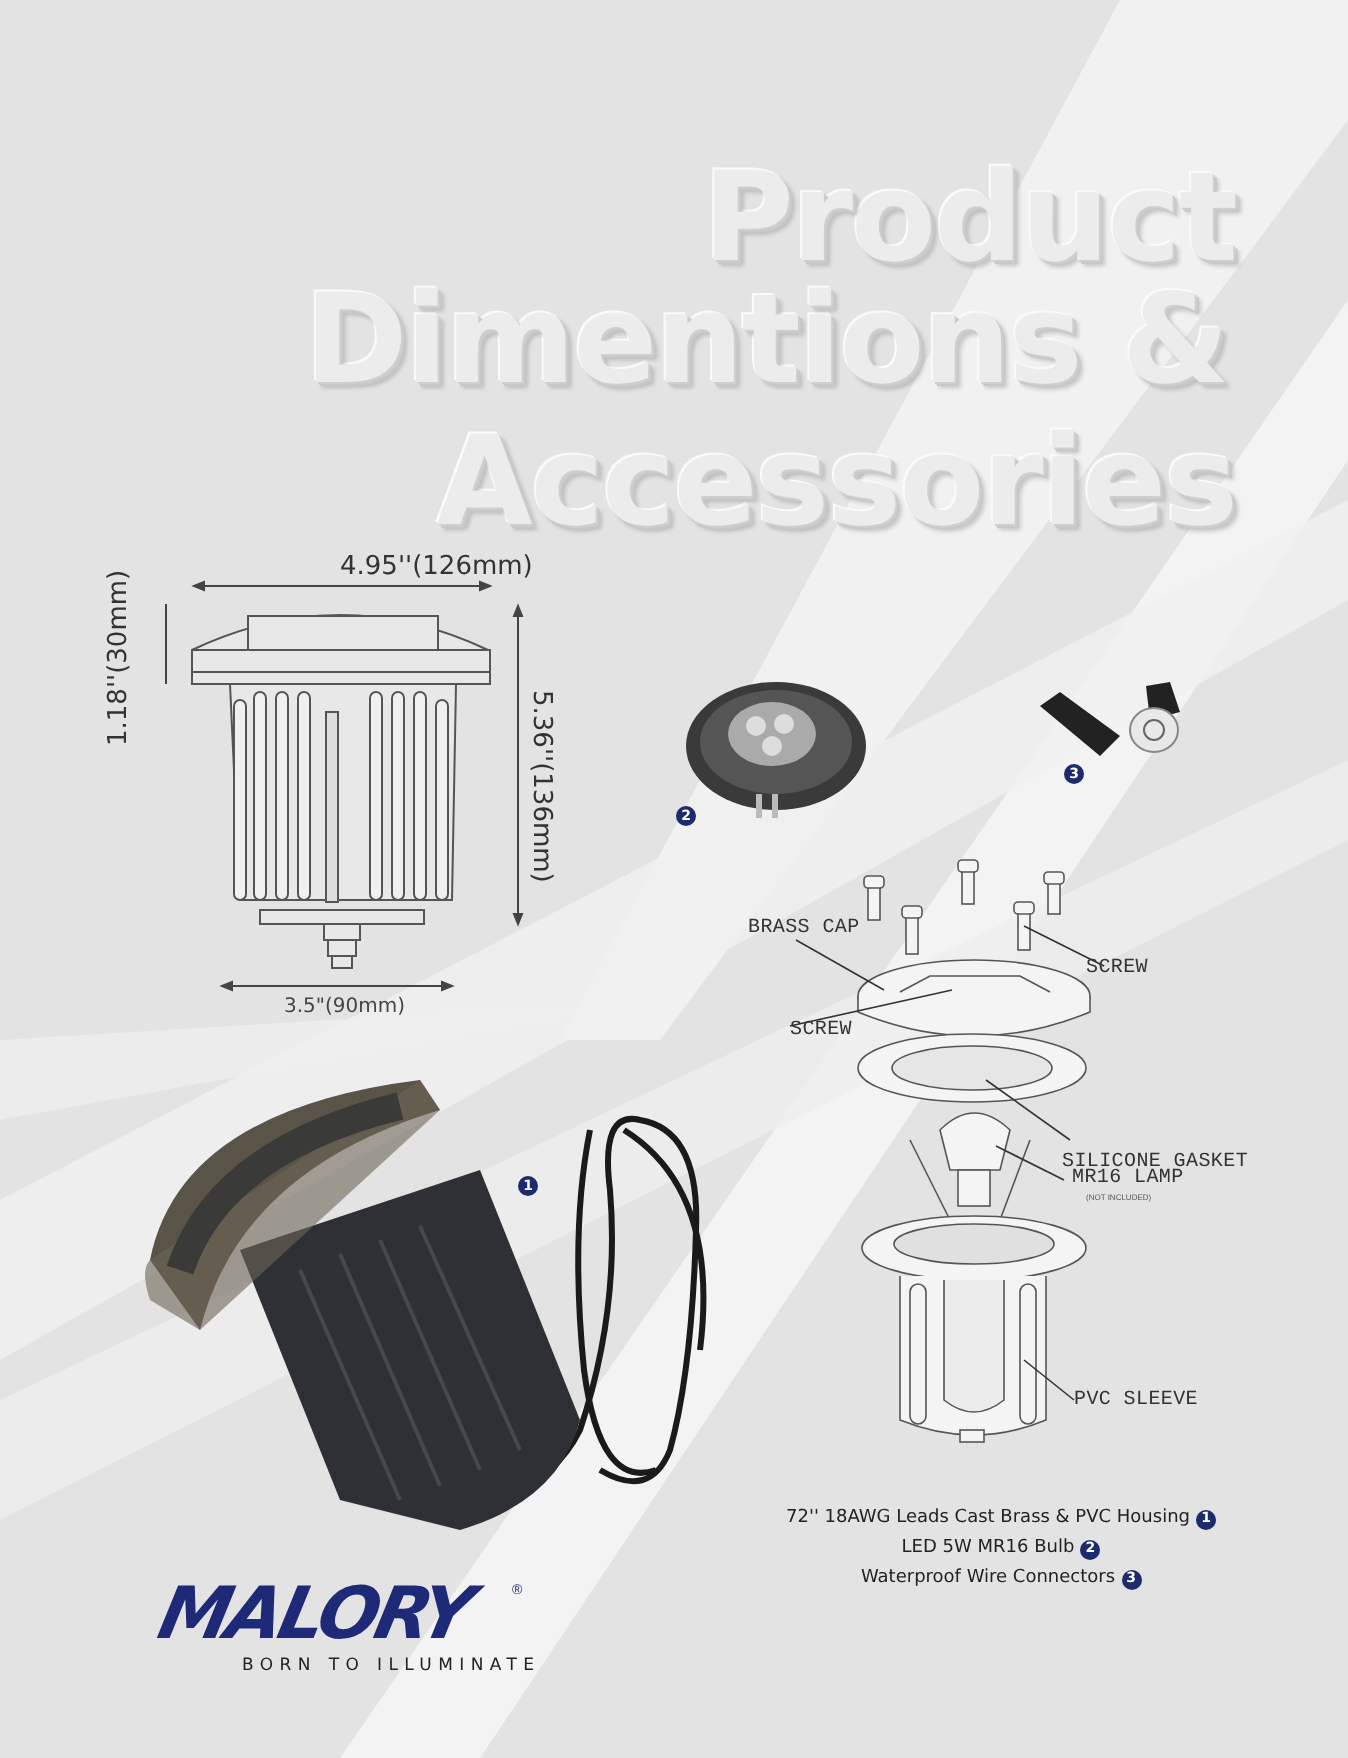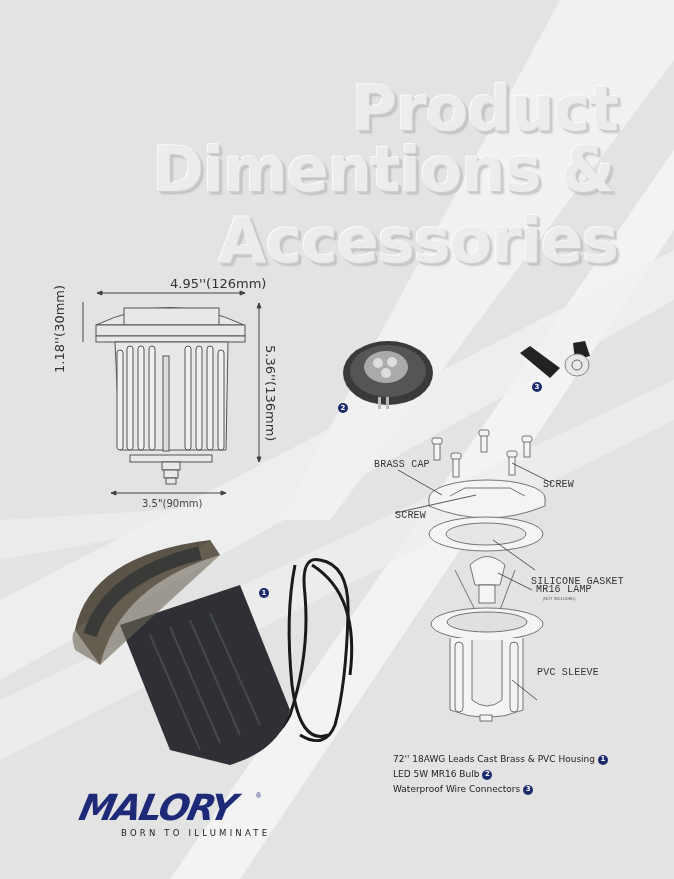--- a/index.html
+++ b/index.html
@@ -12,21 +12,21 @@
     .t2 { top: 133px; font-size: 62px; right: 60px; margin-left: 23px; }
     .t3 { top: 193px; font-size: 62px; margin-top: 11px; }
     .dim { position: absolute; font-family: "DejaVu Sans", sans-serif; color: #333; }
     .dim-top { left: 126px; top: 276px; font-size: 13px; margin-left: 44px; }
     .dim-bottom { left: 142px; top: 498px; font-size: 10px; color: #444; }
     .dim-left { left: 52px; top: 325px; font-size: 13px; transform-origin: left top; transform: rotate(-90deg) translate(-48px, 0); }
     .dim-right { left: 278px; top: 345px; font-size: 13px; transform-origin: left top; transform: rotate(90deg); }
     .label { position: absolute; font-family: Liberation Mono, monospace; font-size: 10px; color: #333; letter-spacing: 0.2px; }
     .label-small { position: absolute; font-size: 4px; color: #555; }
     .feature-list { position: absolute; right: 66px; top: 752px; text-align: right; font-family: "DejaVu Sans", sans-serif; font-size: 9px; color: #222; line-height: 15px; }
-    .feature-row { display: flex; justify-content: flex-start; align-items: center; gap: 3px; }
+    .feature-row { display: flex; justify-content: center; align-items: center; gap: 3px; }
     .badge { display: inline-flex; width: 10px; height: 10px; border-radius: 50%; background: #1c2a6e; color: #fff; font-size: 7px; font-weight: bold; align-items: center; justify-content: center; font-family: "DejaVu Sans", sans-serif; }
     .badge-abs { position: absolute; }
     .logo { position: absolute; left: 80px; top: 790px; }
     .logo-word { font-family: "DejaVu Sans", sans-serif; font-weight: bold; font-style: italic; font-size: 36px; color: #1e2a78; letter-spacing: -2px; transform: skewX(-12deg); line-height: 36px; }
     .logo-reg { position: absolute; left: 176px; top: 2px; font-size: 7px; color: #1e2a78; }
     .logo-tag { font-family: "DejaVu Sans", sans-serif; font-size: 8.5px; letter-spacing: 3.2px; color: #222; margin-top: 2px; margin-left: 41px; }
     svg { position: absolute; overflow: visible; }
   </style>
 </head>
 <body>
@@ -153,21 +153,21 @@
       <line x1="498" y1="573" x2="532" y2="590"></line>
       <line x1="512" y1="680" x2="537" y2="700"></line>
     </g>
   </svg>
   <div class="label" style="left:374px;top:459px">BRASS CAP</div>
   <div class="label" style="left:543px;top:479px">SCREW</div>
   <div class="label" style="left:395px;top:510px">SCREW</div>
   <div class="label" style="left:531px;top:576px">SILICONE GASKET</div>
   <div class="label" style="left:536px;top:584px">MR16 LAMP</div>
   <div class="label-small" style="left:543px;top:596px">(NOT INCLUDED)</div>
-  <div class="label" style="left:537px;top:667px">PVC SLEEVE</div>
+  <div class="label" style="left:537px;top:695px">PVC SLEEVE</div>
 
   <svg style="left:60px;top:535px" width="310" height="240">
 
     <g fill="none" stroke="#1a1a1a" stroke-width="3">
       <path d="M150,220 Q210,220 230,180 Q250,120 245,60 Q240,20 260,25 Q290,30 288,80 Q286,150 275,190 Q265,215 240,200"></path>
       <path d="M235,30 Q225,80 232,150 Q240,210 268,200"></path>
       <path d="M252,30 Q300,60 290,140"></path>
     </g>
 
     <path d="M60,90 L180,50 L230,175 Q220,215 170,230 L110,215 Z" fill="#2e3035"></path>

